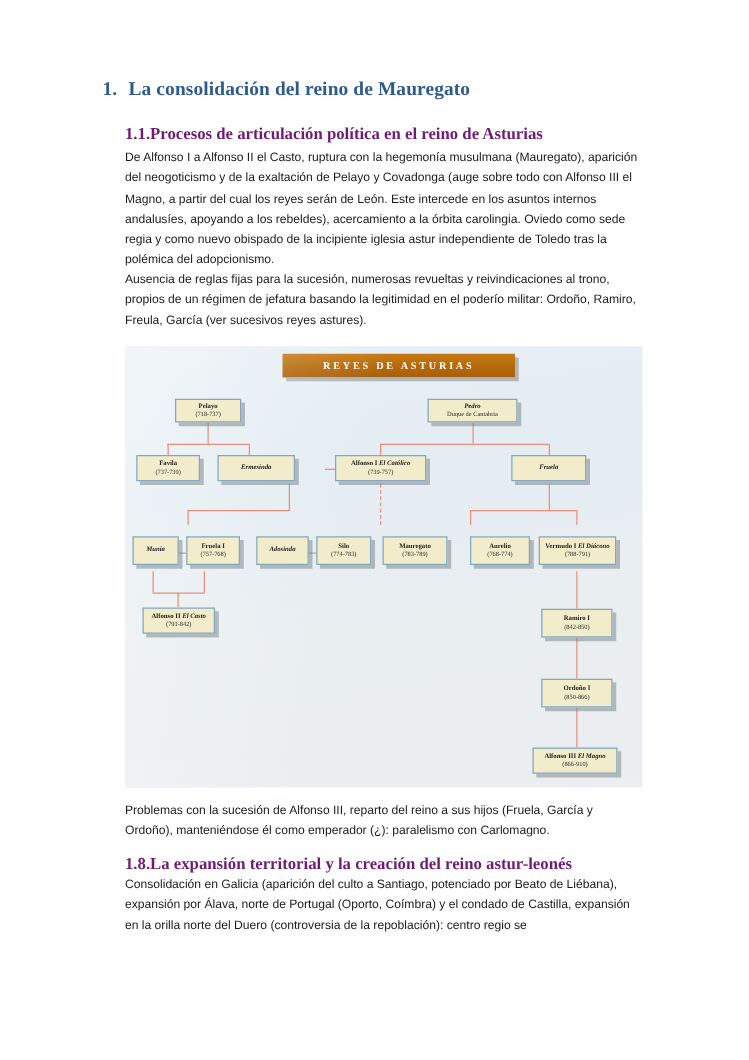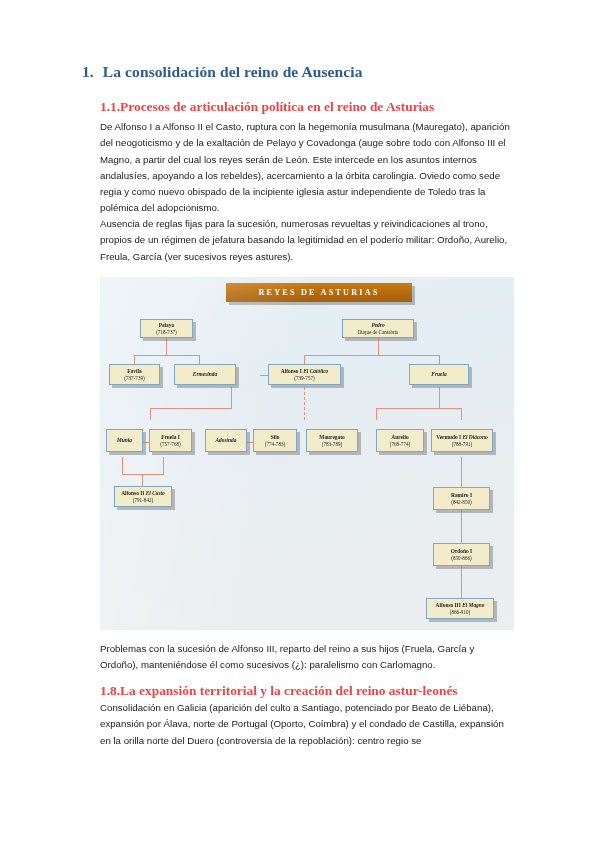--- a/index.html
+++ b/index.html
@@ -41,21 +41,21 @@
     color: #2e5b8f;
     letter-spacing: 0.1px;
   }
 
   .h2 {
     position: absolute;
     left: 100px;
     font-family: "Liberation Serif", serif;
     font-size: 13.4px;
     font-weight: bold;
-    color: #ef4444;
+    color: #701a75;
     white-space: nowrap;
   }
   .h2.s1 { top: 99px; }
   .h2.s2 { top: 683px; }
 
   
   .para {
     position: absolute;
     left: 100px;
     width: 414px;
@@ -167,26 +167,26 @@
     z-index: 2;
   }
 </style>
 </head>
 <body>
 
 <div class="page">
 
   <div class="h1-row">
     <span class="h1-num">1.</span>
-    <span class="h1-text">La consolidación del reino de Ausencia</span>
+    <span class="h1-text">La consolidación del reino de Mauregato</span>
   </div>
 
   <div class="h2 s1">1.1.Procesos de articulación política en el reino de Asturias</div>
   <div class="para p1">De Alfonso I a Alfonso II el Casto, ruptura con la hegemonía musulmana (Mauregato), aparición del neogoticismo y de la exaltación de Pelayo y Covadonga (auge sobre todo con Alfonso III el Magno, a partir del cual los reyes serán de León. Este intercede en los asuntos internos andalusíes, apoyando a los rebeldes), acercamiento a la órbita carolingia. Oviedo como sede regia y como nuevo obispado de la incipiente iglesia astur independiente de Toledo tras la polémica del adopcionismo.</div>
-  <div class="para p2">Ausencia de reglas fijas para la sucesión, numerosas revueltas y reivindicaciones al trono, propios de un régimen de jefatura basando la legitimidad en el poderío militar: Ordoño, Aurelio, Freula, García (ver sucesivos reyes astures).</div>
+  <div class="para p2">Ausencia de reglas fijas para la sucesión, numerosas revueltas y reivindicaciones al trono, propios de un régimen de jefatura basando la legitimidad en el poderío militar: Ordoño, Ramiro, Freula, García (ver sucesivos reyes astures).</div>
 
   <div class="diagram">
 
     <div class="banner">
       <span class="banner-text">REYES DE ASTURIAS</span>
     </div>
 
     <div class="ln v" style="left:66px; top:61px; height:17px;"></div>
     <div class="ln h" style="left:34px; top:78px; width:65px;"></div>
     <div class="ln v" style="left:34px; top:78px; height:9px;"></div>
@@ -299,18 +299,18 @@
       <span class="dt">(850-866)</span>
     </div>
 
     <div class="nodebox" style="left:326px; top:321px; width:68px; height:21px;">
       <span class="nm"><span>Alfonso III </span><i>El Magno</i></span>
       <span class="dt">(866-910)</span>
     </div>
 
   </div>
 
-  <div class="para p3">Problemas con la sucesión de Alfonso III, reparto del reino a sus hijos (Fruela, García y Ordoño), manteniéndose él como sucesivos (¿): paralelismo con Carlomagno.</div>
+  <div class="para p3">Problemas con la sucesión de Alfonso III, reparto del reino a sus hijos (Fruela, García y Ordoño), manteniéndose él como emperador (¿): paralelismo con Carlomagno.</div>
 
   <div class="h2 s2">1.8.La expansión territorial y la creación del reino astur-leonés</div>
   <div class="para p4">Consolidación en Galicia (aparición del culto a Santiago, potenciado por Beato de Liébana), expansión por Álava, norte de Portugal (Oporto, Coímbra) y el condado de Castilla, expansión en la orilla norte del Duero (controversia de la repoblación): centro regio se</div>
 
 </div>
 
 </body></html>

